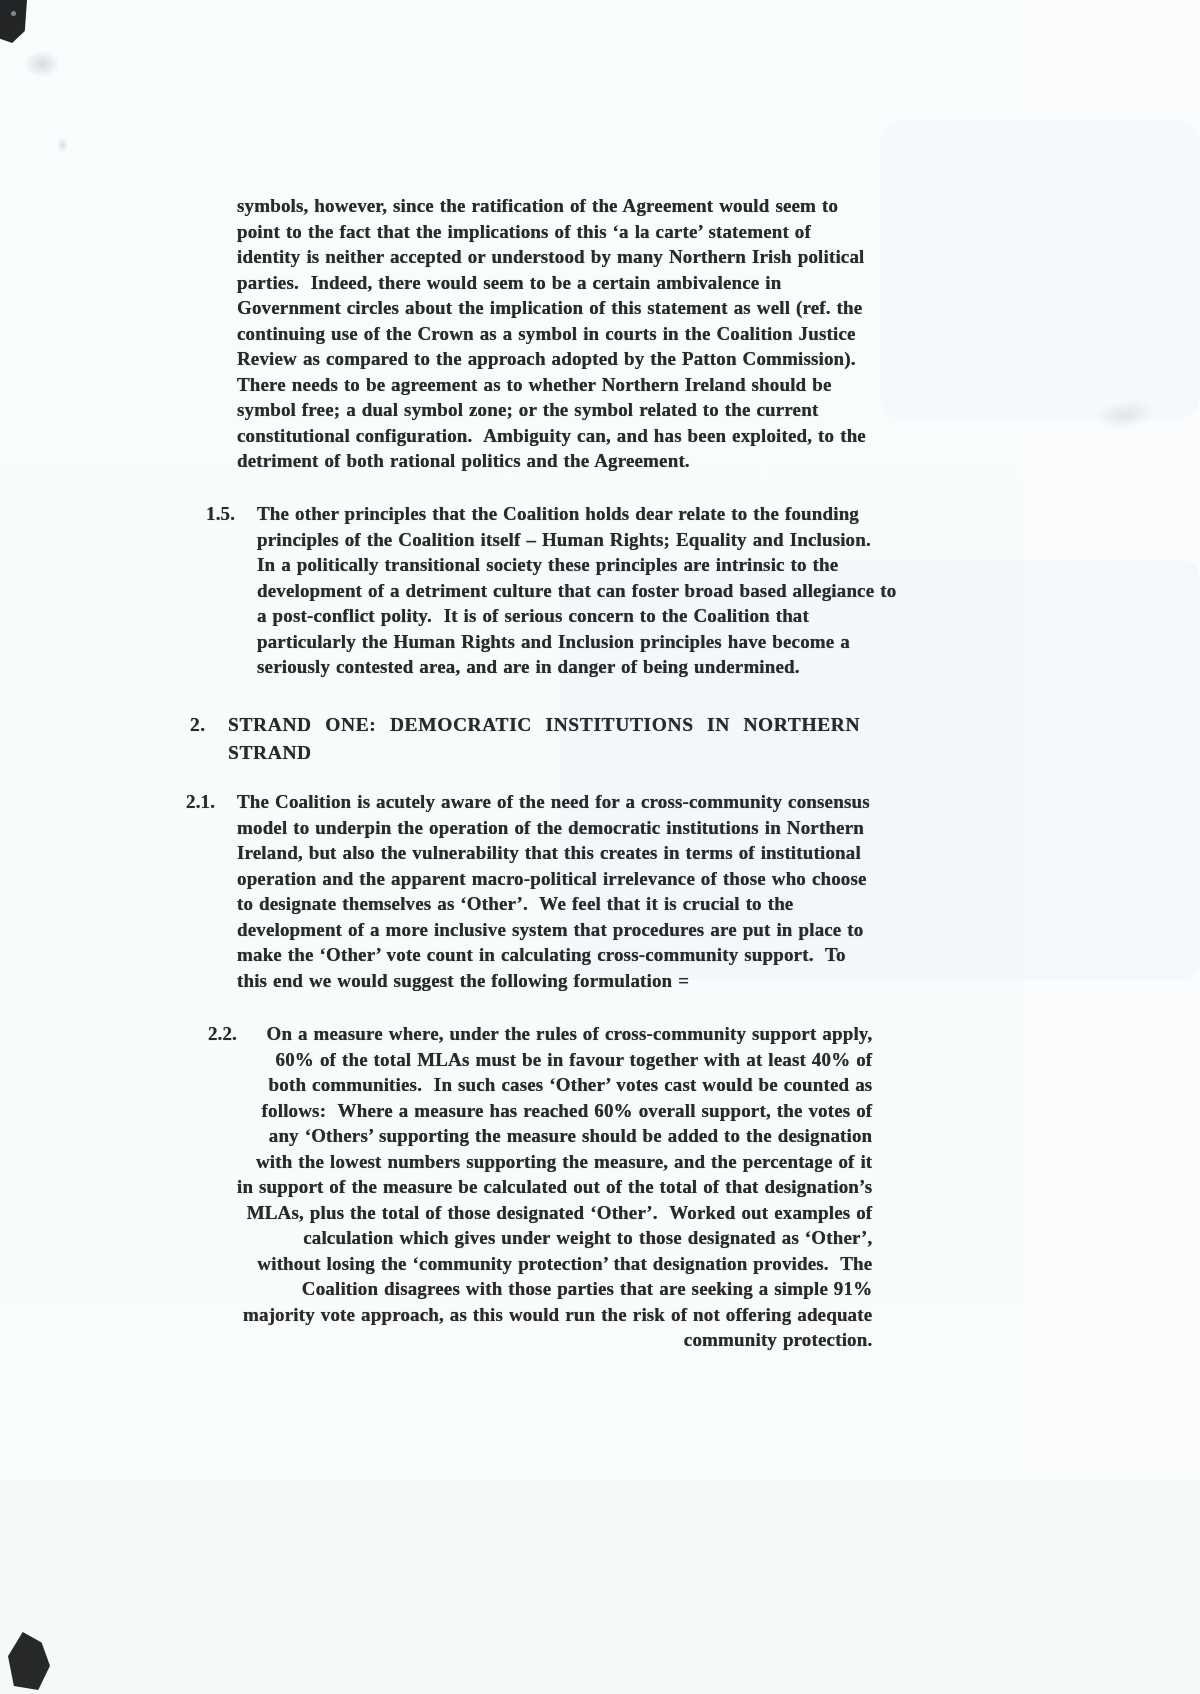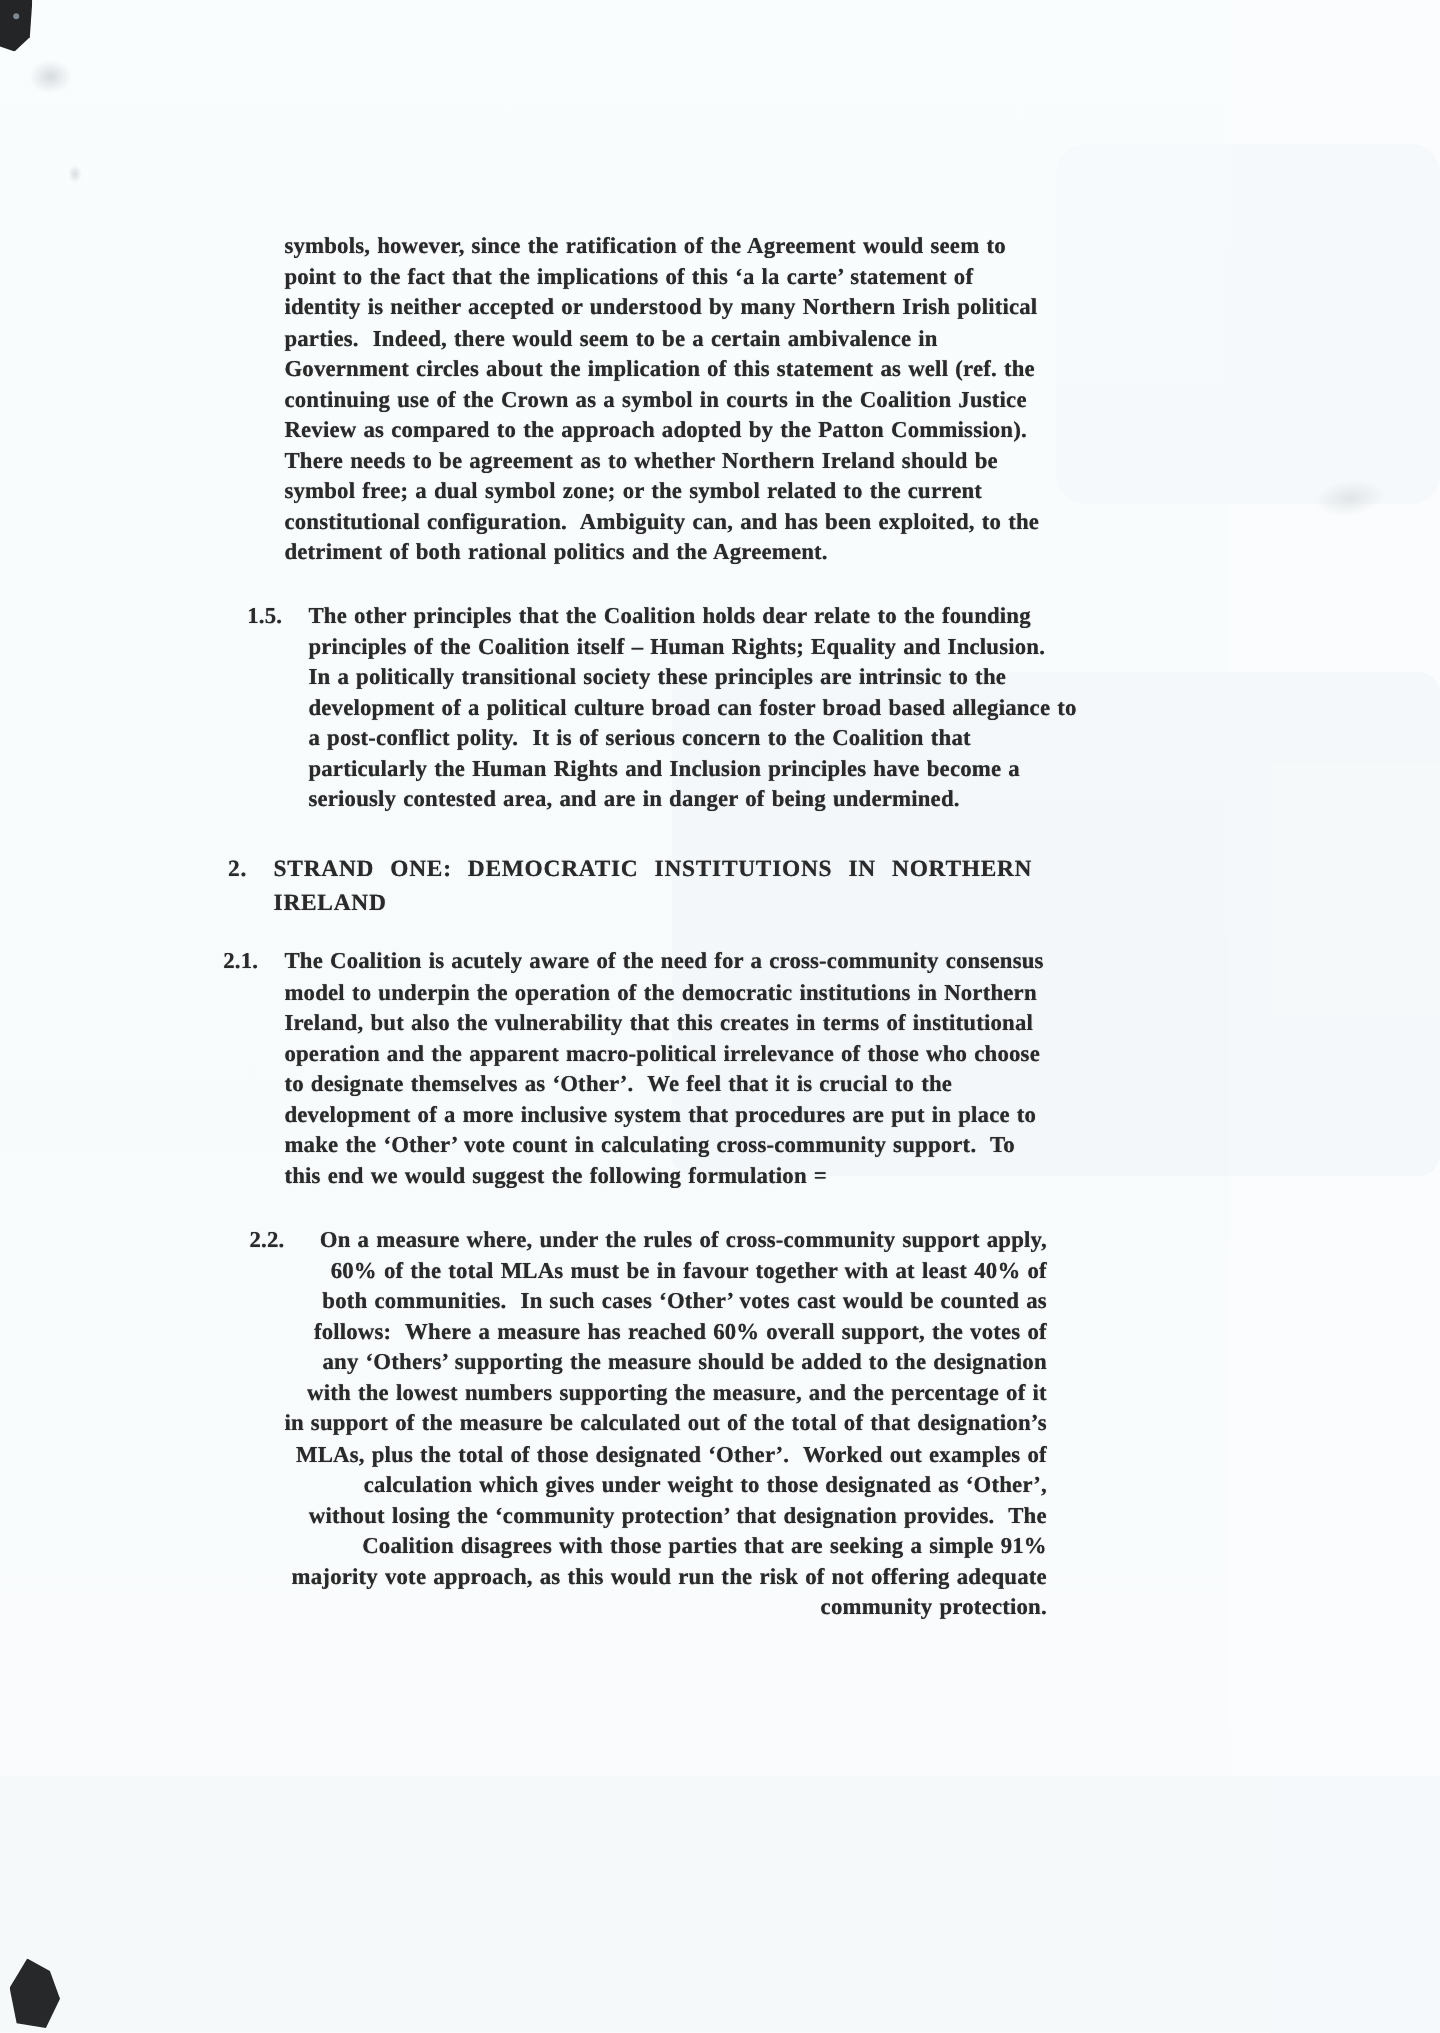--- a/index.html
+++ b/index.html
@@ -107,32 +107,32 @@
         <div class="tline">detriment of both rational politics and the Agreement.</div>
       </div>
   </div>
 
   <div class="para" id="item-1-5">
     <span class="num">1.5.</span>
     <div class="ptext">
         <div class="tline">The other principles that the Coalition holds dear relate to the founding</div>
         <div class="tline">principles of the Coalition itself – Human Rights; Equality and Inclusion.</div>
         <div class="tline">In a politically transitional society these principles are intrinsic to the</div>
-        <div class="tline">development of a political culture broad can foster broad based allegiance to</div>
+        <div class="tline">development of a detriment culture that can foster broad based allegiance to</div>
         <div class="tline">a post-conflict polity.  It is of serious concern to the Coalition that</div>
         <div class="tline">particularly the Human Rights and Inclusion principles have become a</div>
         <div class="tline">seriously contested area, and are in danger of being undermined.</div>
       </div>
   </div>
 
   <div class="para" id="heading-2">
     <span class="num">2.</span>
     <div class="ptext">
         <div class="tline">STRAND ONE: DEMOCRATIC INSTITUTIONS IN NORTHERN</div>
-        <div class="tline">IRELAND</div>
+        <div class="tline">STRAND</div>
       </div>
   </div>
 
   <div class="para" id="item-2-1">
     <span class="num">2.1.</span>
     <div class="ptext">
         <div class="tline">The Coalition is acutely aware of the need for a cross-community consensus</div>
         <div class="tline">model to underpin the operation of the democratic institutions in Northern</div>
         <div class="tline">Ireland, but also the vulnerability that this creates in terms of institutional</div>
         <div class="tline">operation and the apparent macro-political irrelevance of those who choose</div>

